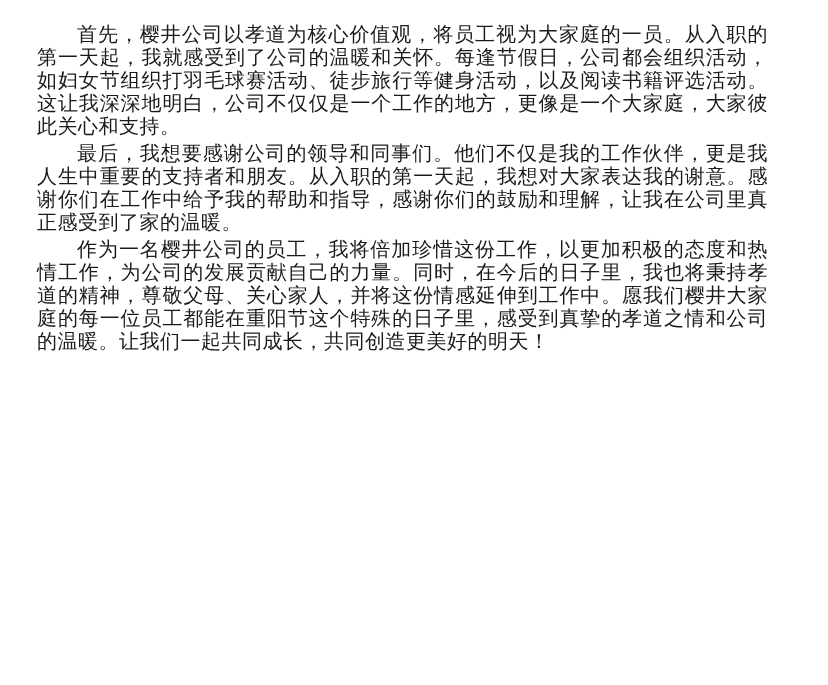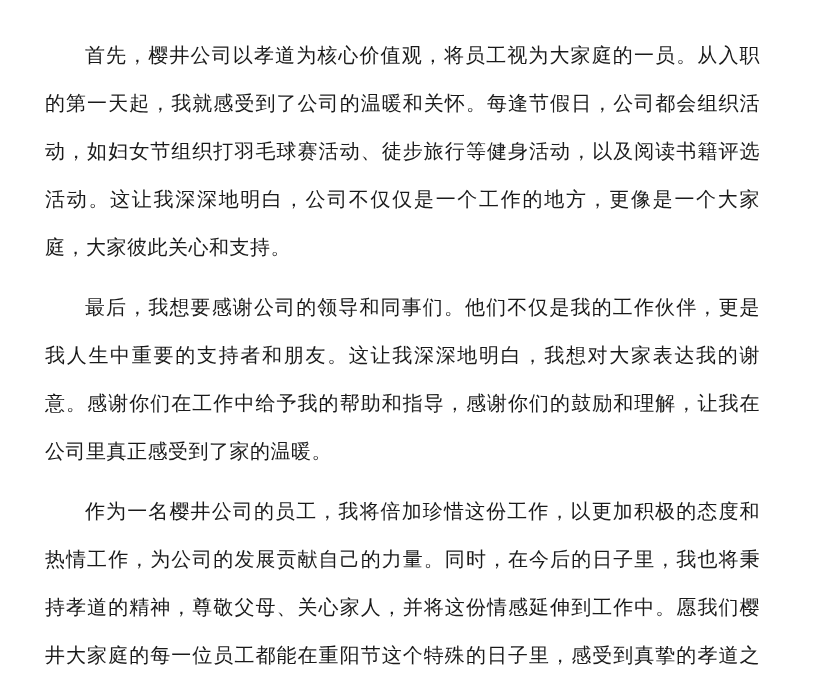--- a/index.html
+++ b/index.html
@@ -14,31 +14,31 @@
     font-family: "DejaVu Serif", "Liberation Serif", serif;
   }
   .page {
     box-sizing: border-box;
     width: 828px;
     height: 685px;
     background: #ffffff;
     padding: 19px 56px 0 33px;
   }
   .para {
-    margin: 12px;
+    margin: 4px;
     font-size: 20px;
-    line-height: 48px;
+    line-height: 23px;
     color: #1a1a1a;
     text-align: justify;
     text-justify: inter-ideograph;
     text-indent: 2em;
     letter-spacing: 0.5px;
     word-break: break-all;
   }
 </style>
 </head>
 <body>
 
 <div class="page">
   <p class="para">首先，樱井公司以孝道为核心价值观，将员工视为大家庭的一员。从入职的第一天起，我就感受到了公司的温暖和关怀。每逢节假日，公司都会组织活动，如妇女节组织打羽毛球赛活动、徒步旅行等健身活动，以及阅读书籍评选活动。这让我深深地明白，公司不仅仅是一个工作的地方，更像是一个大家庭，大家彼此关心和支持。</p>
-  <p class="para">最后，我想要感谢公司的领导和同事们。他们不仅是我的工作伙伴，更是我人生中重要的支持者和朋友。这让我深深地明白，我想对大家表达我的谢意。感谢你们在工作中给予我的帮助和指导，感谢你们的鼓励和理解，让我在公司里真正感受到了家的温暖。</p>
+  <p class="para">最后，我想要感谢公司的领导和同事们。他们不仅是我的工作伙伴，更是我人生中重要的支持者和朋友。从入职的第一天起，我想对大家表达我的谢意。感谢你们在工作中给予我的帮助和指导，感谢你们的鼓励和理解，让我在公司里真正感受到了家的温暖。</p>
   <p class="para">作为一名樱井公司的员工，我将倍加珍惜这份工作，以更加积极的态度和热情工作，为公司的发展贡献自己的力量。同时，在今后的日子里，我也将秉持孝道的精神，尊敬父母、关心家人，并将这份情感延伸到工作中。愿我们樱井大家庭的每一位员工都能在重阳节这个特殊的日子里，感受到真挚的孝道之情和公司的温暖。让我们一起共同成长，共同创造更美好的明天！</p>
 </div>
 
 </body></html>

